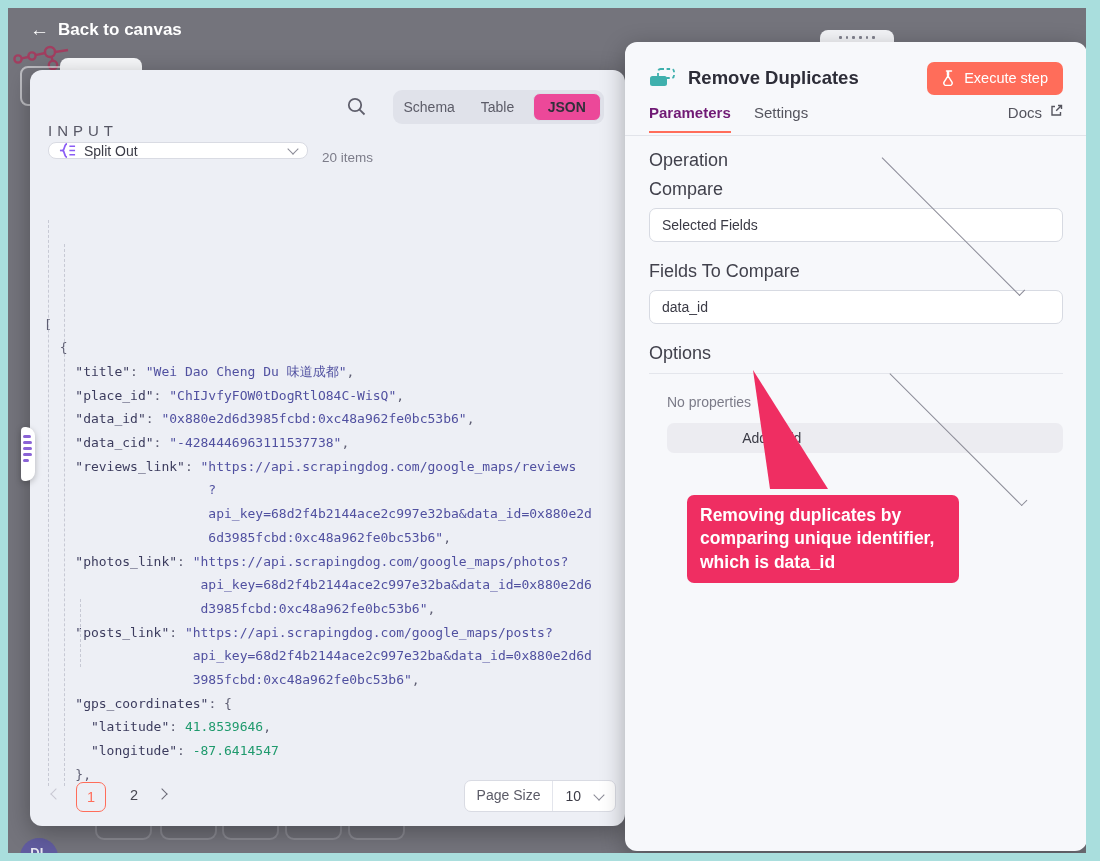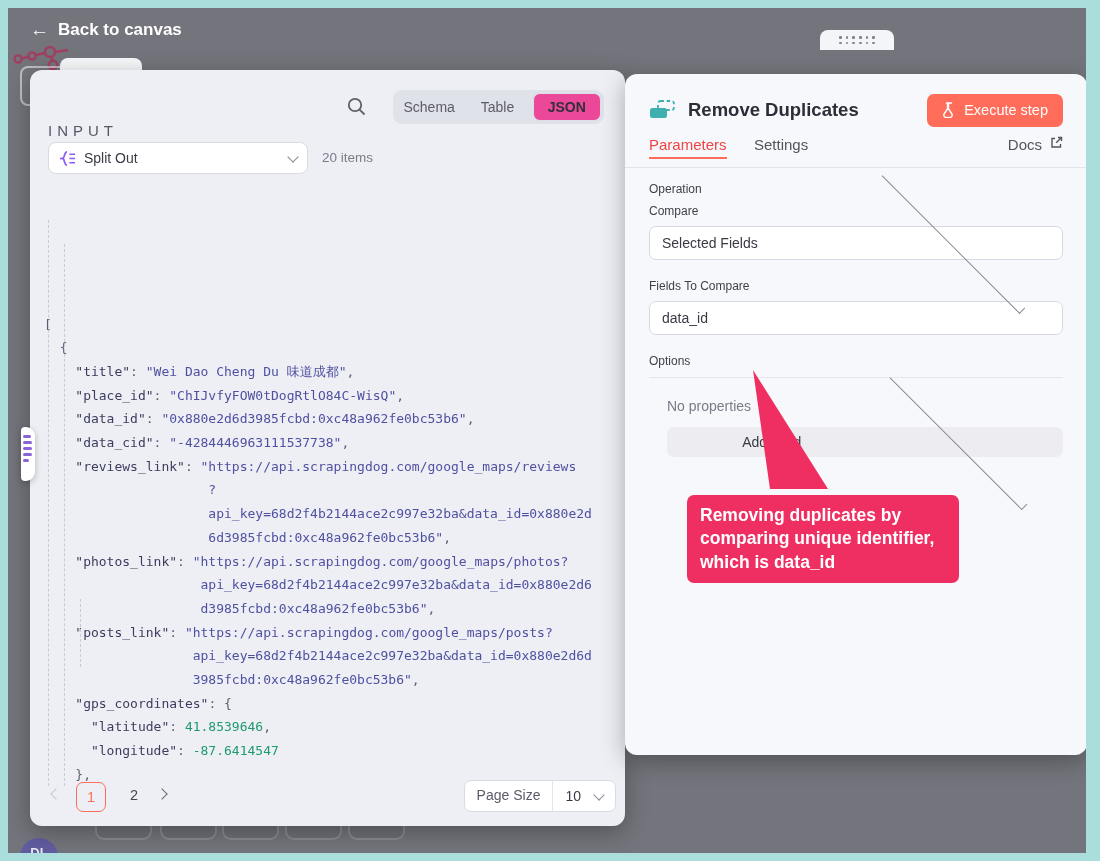--- a/index.html
+++ b/index.html
@@ -18,55 +18,55 @@
   .edge-tab { position:absolute; left:13px; top:419px; width:14px; height:54px; background:#fff; border-radius:4px 9px 9px 4px; box-shadow:0 2px 6px rgba(0,0,0,.25); z-index:6; padding:8px 0 0 2px; }
   .edge-tab i { display:block; height:3px; background:#8a63d6; border-radius:2px; margin-bottom:3px; }
 
   
   .input-panel { position:absolute; left:22px; top:62px; width:595px; height:756px; background:#edeff5; border-radius:12px; box-shadow:0 6px 24px rgba(0,0,0,.3); z-index:4; }
   .input-title { position:absolute; left:18px; top:28px; font-size:15px; letter-spacing:5px; color:#565664; font-weight:500;margin-top:24px; }
   .search-btn { position:absolute; left:314px; top:24px; width:26px; height:26px; cursor:pointer; }
   .view-tabs { position:absolute; left:363px; top:20px; width:211px; height:34px; background:#e0e2ea; border-radius:9px; display:flex; align-items:center; padding:3px; gap:2px; }
   .view-tab { flex:1; text-align:center; font-size:14px; color:#5c5c68; padding:5px 4px; border-radius:7px; cursor:pointer; white-space:nowrap; }
   .view-tab.active { background:#ec4899; color:#30303a; font-weight:600; border:1px solid #dcdfe8; }
-  .src-select { position:absolute; left:18px; top:72px; width:260px; height:32px; background:#fff; border:1px solid #d9dbe3; border-radius:8px; display:flex; align-items:center; padding:0 10px; gap:8px; cursor:pointer; }
+  .src-select { position:absolute; left:18px; top:72px; width:260px; height:17px; background:#fff; border:1px solid #d9dbe3; border-radius:8px; display:flex; align-items:center; padding:0 10px; gap:8px; cursor:pointer; }
   .src-select .lbl { font-size:14px; color:#3b3b46; flex:1; }
   .items-count { position:absolute; left:292px; top:80px; font-size:13.5px; color:#7c7c89; }
   .chev { width:8px; height:8px; border-right:1.7px solid #8b8b97; border-bottom:1.7px solid #8b8b97; transform:rotate(45deg); margin-top:-3px; }
 
   .json-view { position:absolute; left:14px; top:124px; width:575px; height:594px; overflow:hidden; font-family:"DejaVu Sans Mono", monospace; font-size:13px; line-height:23.7px; white-space:pre; }
   .json-view .k { color:#3c3c5e; } .json-view .s { color:#5050a0; } .json-view .n { color:#1f9a6d; } .json-view .p { color:#5d5d72; }
   .guide { position:absolute; width:0; border-left:1px dashed #c7c9d4; z-index:0; }
 
   .pager { position:absolute; left:0; bottom:12px; width:100%; height:32px; }
   .pg-prev { position:absolute; left:22px; top:8px; width:8px; height:8px; border-left:1.7px solid #c8c8d2; border-bottom:1.7px solid #c8c8d2; transform:rotate(45deg); }
   .pg-current { position:absolute; left:46px; top:0; width:30px; height:30px; border:1.5px solid #ff6d5a; border-radius:7px; color:#ff6d5a; font-size:14.5px; text-align:center; line-height:28px; cursor:pointer; }
   .pg-page2 { position:absolute; left:94px; top:5px; font-size:14.5px; color:#474752; cursor:pointer; width:20px; text-align:center; }
   .pg-next { position:absolute; left:128px; top:8px; width:8px; height:8px; border-right:1.7px solid #6a6a76; border-top:1.7px solid #6a6a76; transform:rotate(45deg); cursor:pointer; }
   .pagesize { position:absolute; right:9px; top:-2px; height:32px; display:flex; background:#fff; border:1px solid #d9dbe3; border-radius:7px; overflow:hidden; }
   .pagesize .ps-label { padding:6px 12px; font-size:14px; color:#5b5b67; border-right:1px solid #e3e5ec; }
   .pagesize .ps-value { padding:0 12px; font-size:14px; color:#3b3b46; display:flex; align-items:center; gap:14px; cursor:pointer; }
 
   
-  .node-panel { position:absolute; left:617px; top:34px; width:462px; height:681px; background:#f7f8fb; border-radius:12px; box-shadow:0 6px 24px rgba(0,0,0,.3); z-index:5;margin-top:32px; }
+  .node-panel { position:absolute; left:617px; top:34px; width:462px; height:809px; background:#f7f8fb; border-radius:12px; box-shadow:0 6px 24px rgba(0,0,0,.3); z-index:5; }
   .drag-handle { position:absolute; left:812px; top:22px; width:74px; height:20px; background:#f4f5f8; border-radius:8px 8px 0 0; z-index:4; display:flex; flex-direction:column; align-items:center; justify-content:center; gap:3px; cursor:grab; }
   .drag-handle .dotrow { display:flex; gap:4px; }
   .drag-handle .dotrow i { width:2.6px; height:2.6px; background:#83838f; border-radius:1px; }
 
   .np-header { position:absolute; left:24px; top:18px; right:24px; height:36px; display:flex; align-items:center; gap:12px; }
   .np-title { font-size:18.5px; font-weight:bold; color:#2d2d38; flex:1; }
   .exec-btn { background:#ff6d5a; color:#fff; border:none; border-radius:7px; height:33px; padding:0 15px; font-size:14.5px; font-family:inherit; display:flex; align-items:center; gap:8px; cursor:pointer; }
   .np-tabs { position:absolute; left:0; top:62px; width:100%; height:32px; border-bottom:1px solid #e2e4ea; }
   .np-tab { position:absolute; top:0; font-size:15px; cursor:pointer; }
-  .np-tab.param { left:24px; color:#ef4444; font-weight:400; padding-bottom:4px; border-bottom:2px solid #ff6d5a; }
+  .np-tab.param { left:24px; color:#701a75; font-weight:700; padding-bottom:10px; border-bottom:2px solid #ff6d5a; }
   .np-tab.settings { left:129px; color:#54545e; }
   .docs-link { position:absolute; right:24px; top:0; font-size:15px; color:#54545e; display:flex; gap:8px; align-items:flex-start; cursor:pointer; }
 
   .np-body { position:absolute; left:24px; top:108px; width:414px; }
-  .f-label { font-size:12px; color:#41414c; margin-bottom:8px; }
+  .f-label { font-size:18px; color:#41414c; margin-bottom:8px; }
   .f-select, .f-input { width:100%; height:34px; background:#fff; border:1px solid #d7dae2; border-radius:7px; display:flex; align-items:center; padding:0 12px; font-size:14px; color:#3a3a45; margin-bottom:19px; cursor:pointer; }
   .f-select span { flex:1; }
   .opt-divider { border:none; border-top:1px solid #e4e6ec; margin:9px 0 0 0; }
   .no-props { margin:20px 0 13px 18px; font-size:14px; color:#7b7b88; }
   .add-field { margin-left:18px; width:396px; height:30px; background:#ececf1; border-radius:7px; display:flex; align-items:center; padding:0 12px; cursor:pointer; }
   .add-field span { flex:1; text-align:center; font-size:14px; color:#3a3a45; }
 
   .callout { position:absolute; left:679px; top:487px; width:272px; background:#ef2e62; border-radius:7px; padding:9px 13px; z-index:7; color:#fff; font-size:17.5px; font-weight:bold; line-height:1.33; }
   .callout-wedge { position:absolute; left:0; top:0; z-index:6; pointer-events:none; }
 </style>

